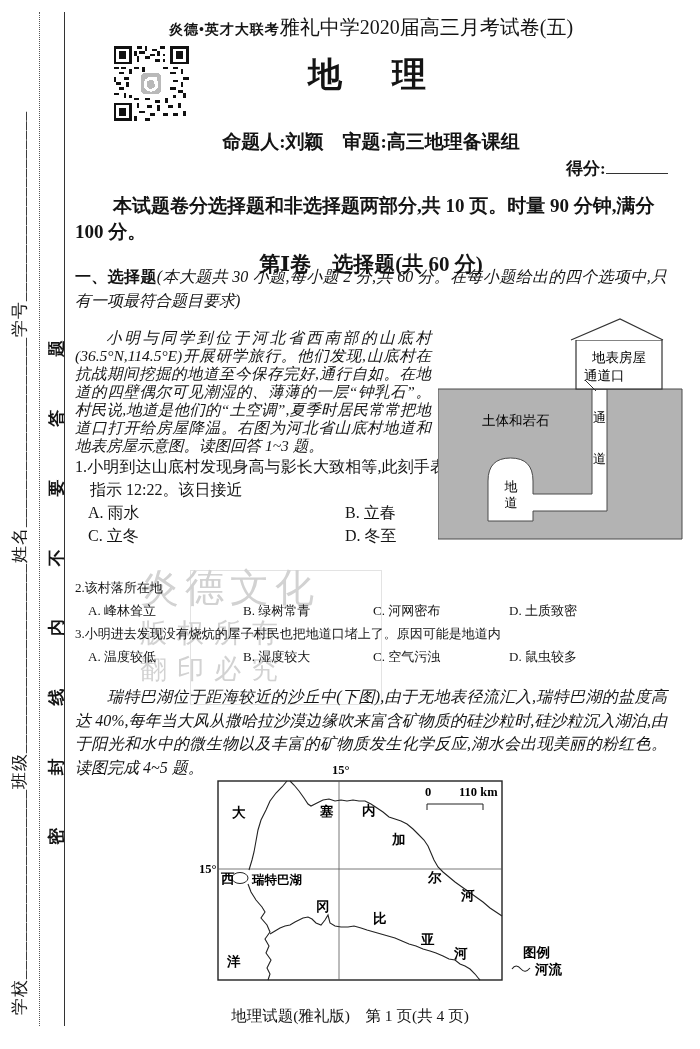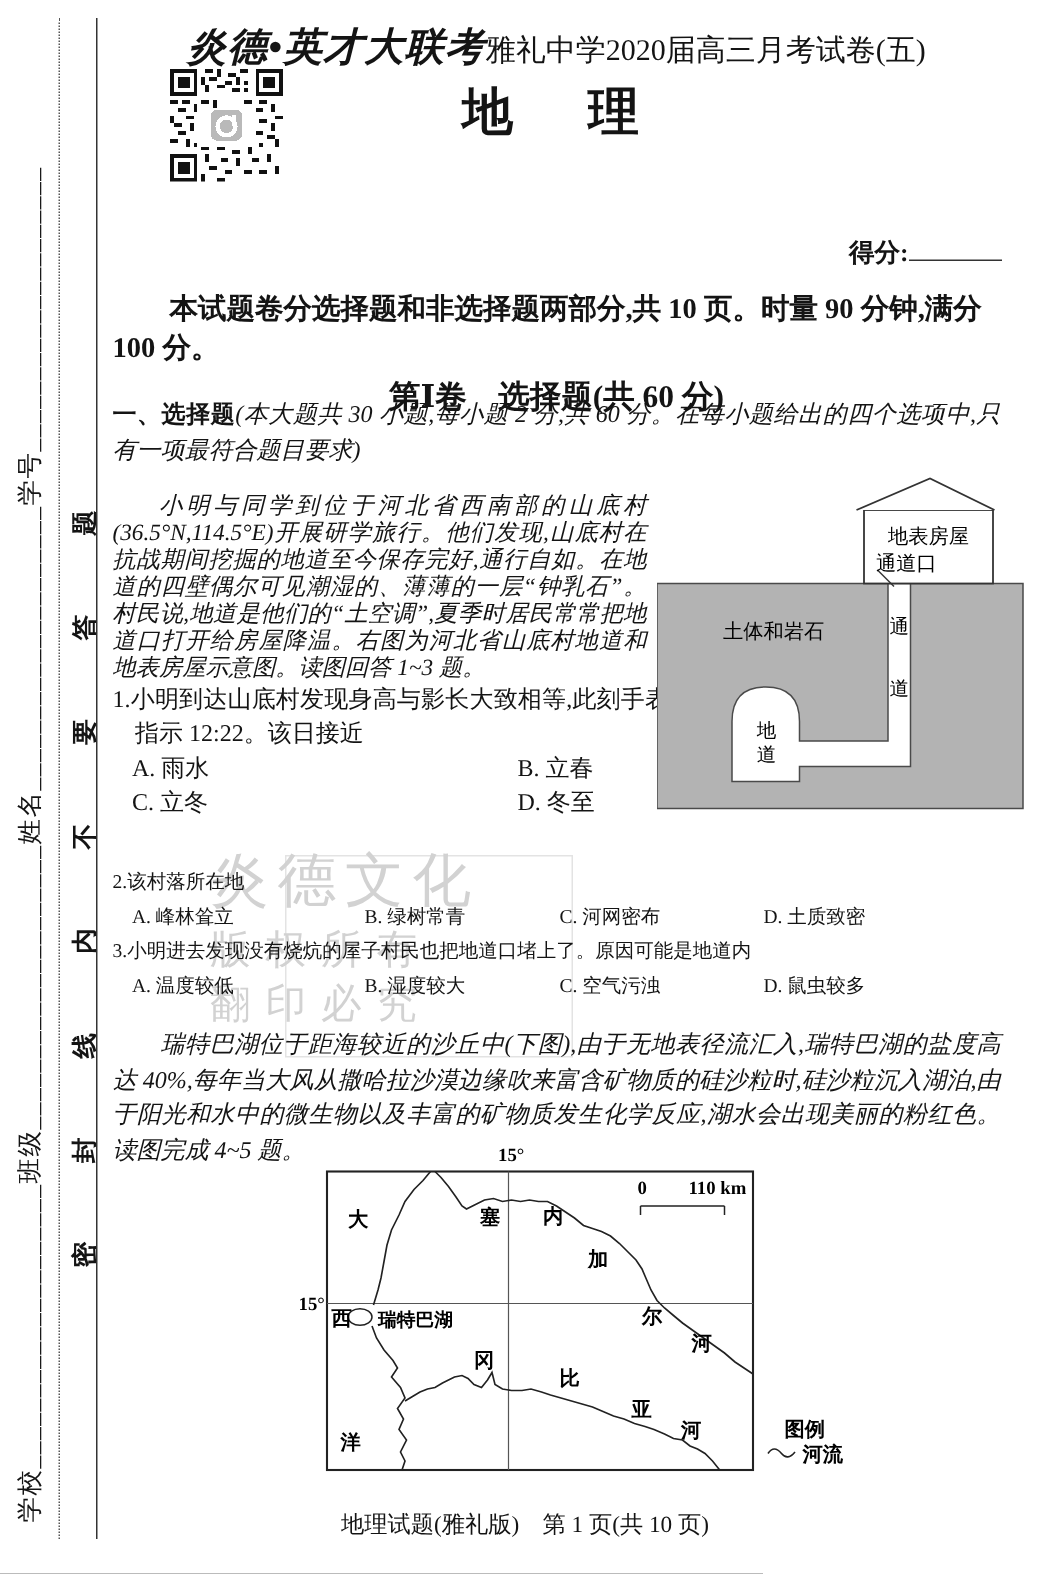--- a/index.html
+++ b/index.html
@@ -15,21 +15,21 @@
   .vline-dot{left:39px;top:12px;height:1014px;border-left:1.5px dotted #555;width:0;}
   .vline-solid{left:64px;top:12px;height:1014px;border-left:1.2px solid #333;width:0;}
   
   .wm{color:#d2d2d2;z-index:0;line-height:1.35;}
   .wm .l1{font-size:39px;letter-spacing:6px;}
   .wm .l2,.wm .l3{font-size:27px;letter-spacing:10px;}
   .wmbox{left:190px;top:570px;width:190px;height:133px;border:1px solid #e3e3e3;z-index:0;}
   .z{z-index:1;}
   
   .hdr{left:75px;top:14px;width:592px;font-size:20px;white-space:nowrap;}
-  .brand{font-weight:bold;font-style:italic;font-size:26px;letter-spacing:1px;}
+  .brand{font-weight:bold;font-size:14px;letter-spacing:1px;}
   .hrest{font-size:20px;}
   .title{left:75px;top:52px;width:592px;font-size:34px;font-weight:bold;letter-spacing:8px;}
   .setter{left:75px;top:129px;width:592px;font-size:19px;font-weight:bold;}
   .score{left:566px;top:157px;font-size:17px;font-weight:bold;}
   .blank{display:inline-block;width:62px;border-bottom:1.2px solid #333;height:16px;}
   .intro{left:75px;top:193px;width:592px;font-size:19px;font-weight:bold;text-indent:2em;}
   .sec1{left:75px;top:226px;width:592px;font-size:21px;font-weight:bold;margin-top:24px;}
   .qlead{left:75px;top:265px;width:592px;font-size:16px;line-height:23.5px;text-align:justify;}
   .qlead b{font-style:normal;}
   
@@ -85,20 +85,21 @@
       M8,20h2v1h-2z M12,20h2v1h-2z M16,21h2v1h-2z M20,20h1v2h-1z M9,22h1v2h-1z M13,23h2v1h-2z M17,23h1v2h-1z M21,23h2v1h-2z
       M25,22h1v2h-1z M10,25h2v1h-2z M14,26h2v1h-2z M19,26h2v1h-2z M23,26h2v1h-2z M27,25h1v2h-1z M8,27h1v2h-1z M12,28h2v1h-2z"></path>
     <g>
       <rect x="10.5" y="10.5" width="8" height="8" rx="1.6" fill="#b9b9b9"></rect>
       <circle cx="14.5" cy="14.8" r="2.3" fill="none" stroke="#fff" stroke-width="1.1"></circle>
       <path d="M16.4,11.8 v3" stroke="#fff" stroke-width="1.1" fill="none"></path>
     </g>
   </svg>
 
   <div class="abs title center z">地　理</div>
+  <div class="abs setter center z">命题人:刘颖　审题:高三地理备课组</div>
   <div class="abs score z"><span>得分:</span><span class="blank"></span></div>
 
   <div class="abs intro z">本试题卷分选择题和非选择题两部分,共 10 页。时量 90 分钟,满分 100 分。</div>
   <div class="abs sec1 center z">第Ⅰ卷　选择题(共 60 分)</div>
   <div class="abs qlead z"><b>一、选择题</b><span class="kai">(本大题共 30 小题,每小题 2 分,共 60 分。在每小题给出的四个选项中,只有一项最符合题目要求)</span></div>
 
   <div class="abs block1 z">
     <div class="fig1">
       <svg width="258" height="242" viewBox="0 0 258 242">
         <path stroke="#4a4a4a" stroke-width="1" fill-rule="evenodd" d="M0,73 H244 V223 H0 Z
@@ -187,15 +188,15 @@
         <path d="M232,44 H288 M232,44 V50 M288,44 V50" stroke="#222" stroke-width="1" fill="none"></path>
       </g>
       <g>
         <text x="328" y="197" font-size="13.5">图例</text>
         <path d="M317,209 q4,-6 9,0 q4,5 9,-1" stroke="#222" stroke-width="1.1" fill="none"></path>
         <text x="340" y="214" font-size="13.5">河流</text>
       </g>
     </svg>
   </div>
 
-  <div class="abs footer center z">地理试题(雅礼版)　第 1 页(共 10 页)</div>
+  <div class="abs footer center z">地理试题(雅礼版)　第 1 页(共 4 页)</div>
 
 </div>
 
 </body></html>

